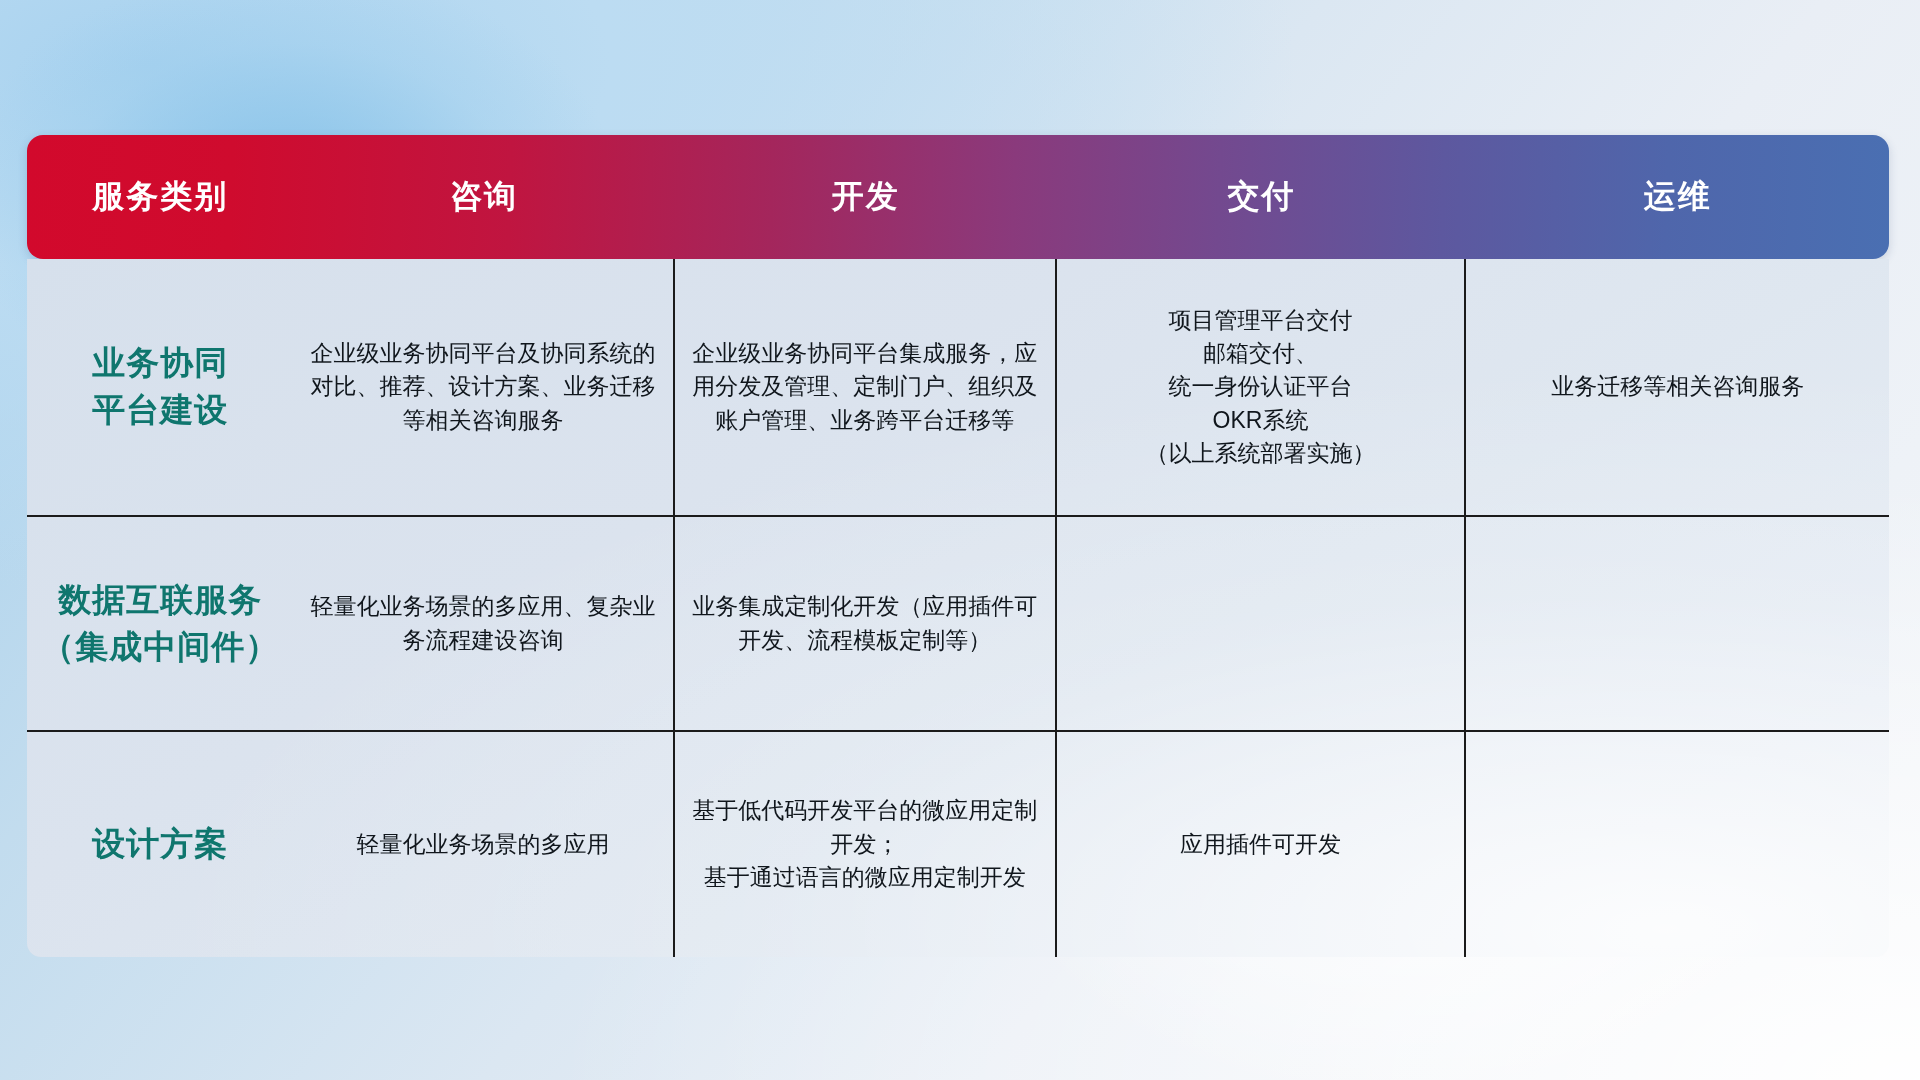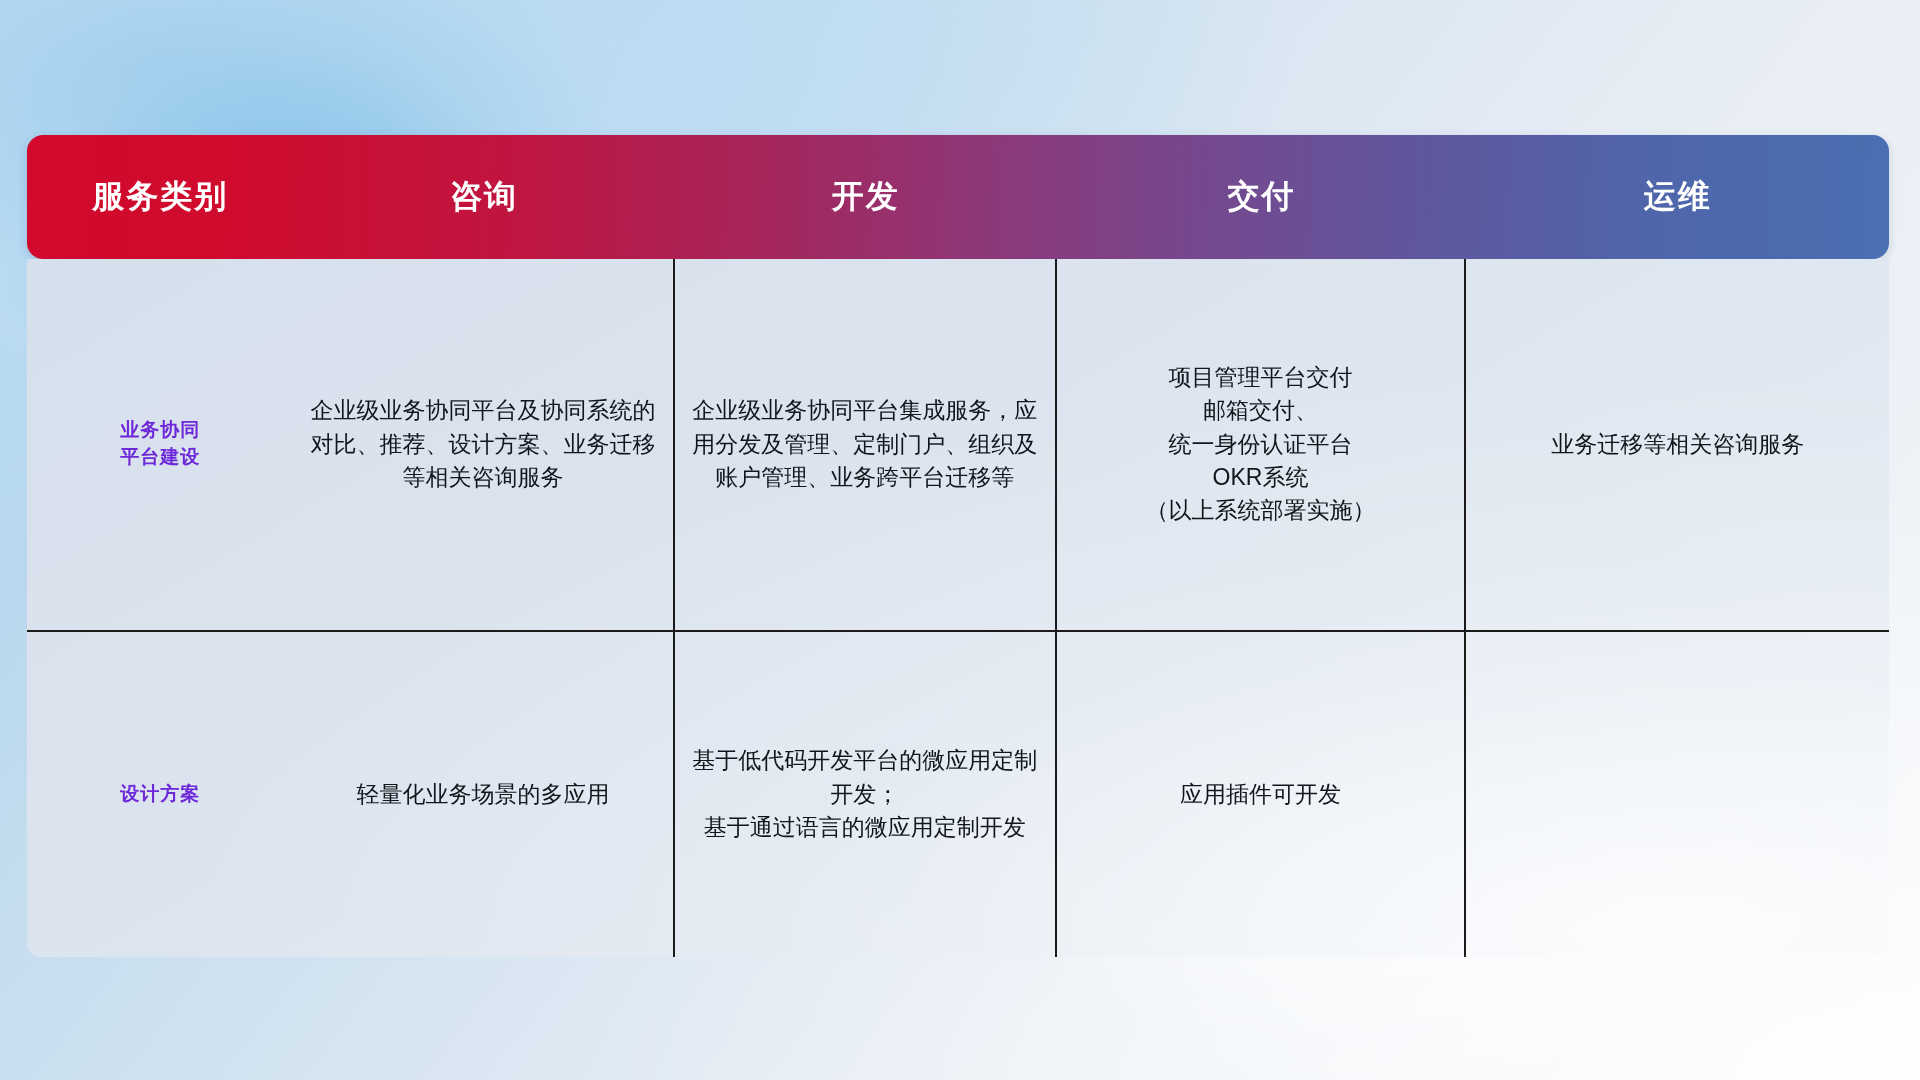--- a/index.html
+++ b/index.html
@@ -82,23 +82,23 @@
     line-height:1.45;
     color:#10161c;
     background:transparent;
     border-right:2px solid #1b1b1b;
     border-bottom:2px solid #1b1b1b;
   }
   tbody td.last-col{border-right:none;}
   tbody tr.last-row td{border-bottom:none;font-family:Liberation Serif, serif;}
   tbody td.cat{
     border-right:none;
-    color:#6d28d9;
+    color:#0f766e;
     font-weight:bold;
-    font-size:19px;
+    font-size:33px;
     letter-spacing:1px;
     line-height:1.42;
   }
   tbody tr{background:transparent;}
 
   #body-plate{
     position:absolute;left:0;top:124px;width:1862px;height:698px;
     border-radius:0 0 14px 14px;
     background:
       radial-gradient(120% 120% at 88% 96%, rgba(255,255,255,0.85) 0%, rgba(255,255,255,0.18) 40%, rgba(255,255,255,0) 68%),
@@ -147,20 +147,27 @@
       </tr>
     </thead>
     <tbody>
       <tr class="row1">
         <td class="cat">业务协同<br>平台建设</td>
         <td>企业级业务协同平台及协同系统的对比、推荐、设计方案、业务迁移等相关咨询服务</td>
         <td>企业级业务协同平台集成服务，应用分发及管理、定制门户、组织及账户管理、业务跨平台迁移等</td>
         <td>项目管理平台交付<br>邮箱交付、<br>统一身份认证平台<br>OKR系统<br>（以上系统部署实施）</td>
         <td class="last-col">业务迁移等相关咨询服务</td>
       </tr>
+      <tr class="row2">
+        <td class="cat">数据互联服务<br>（集成中间件）</td>
+        <td>轻量化业务场景的多应用、复杂业务流程建设咨询</td>
+        <td>业务集成定制化开发（应用插件可开发、流程模板定制等）</td>
+        <td></td>
+        <td class="last-col"></td>
+      </tr>
       <tr class="row3 last-row">
         <td class="cat">设计方案</td>
         <td>轻量化业务场景的多应用</td>
         <td>基于低代码开发平台的微应用定制开发；<br>基于通过语言的微应用定制开发</td>
         <td>应用插件可开发</td>
         <td class="last-col"></td>
       </tr>
     </tbody>
   </table>
 </div>

